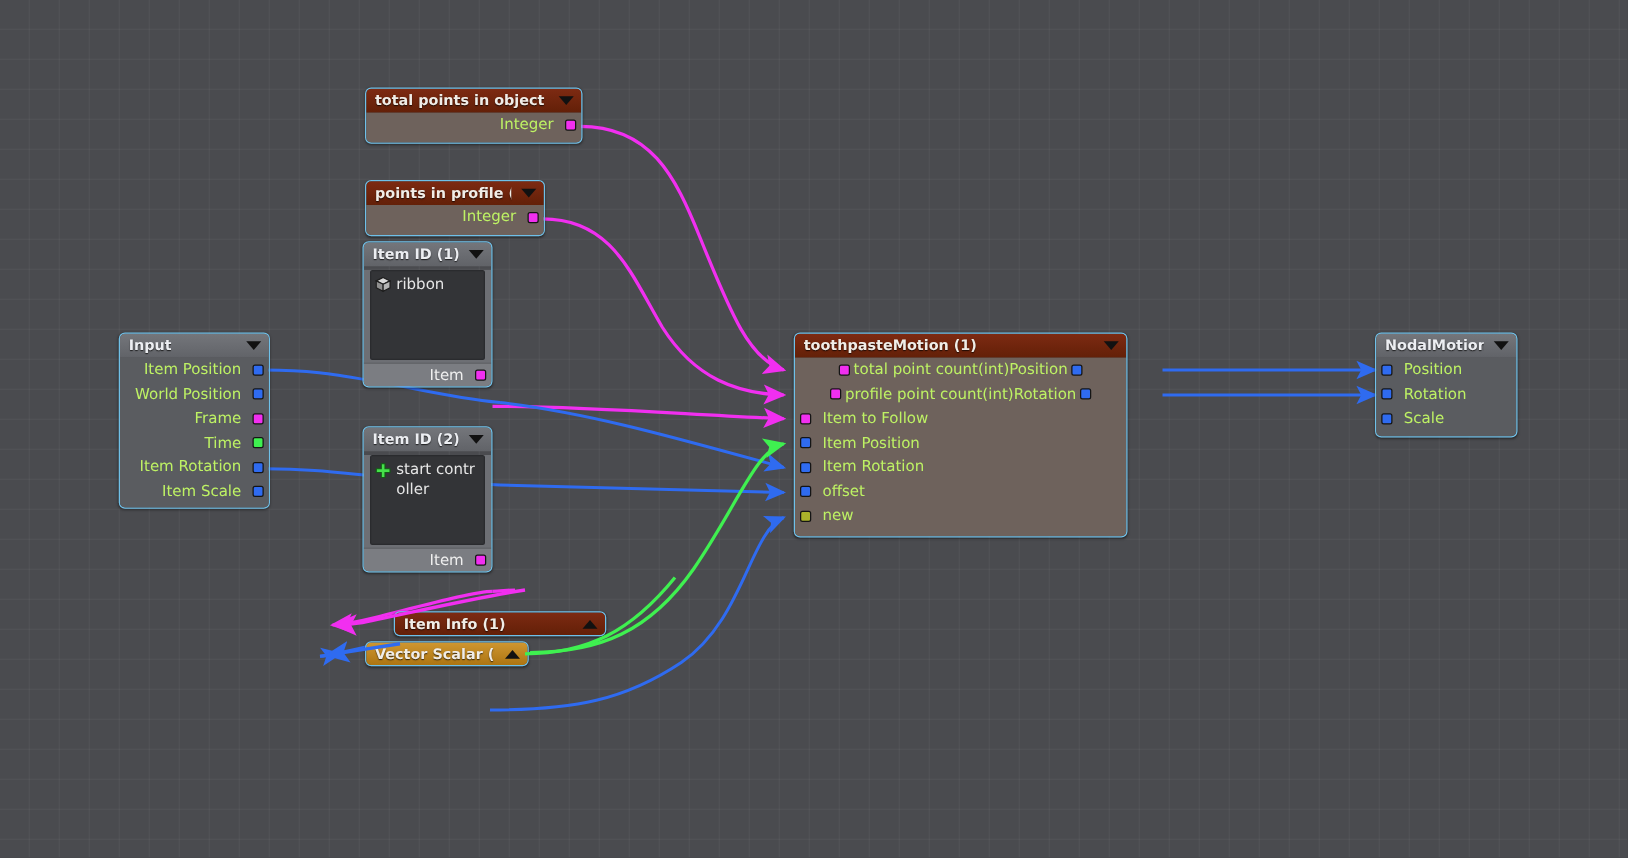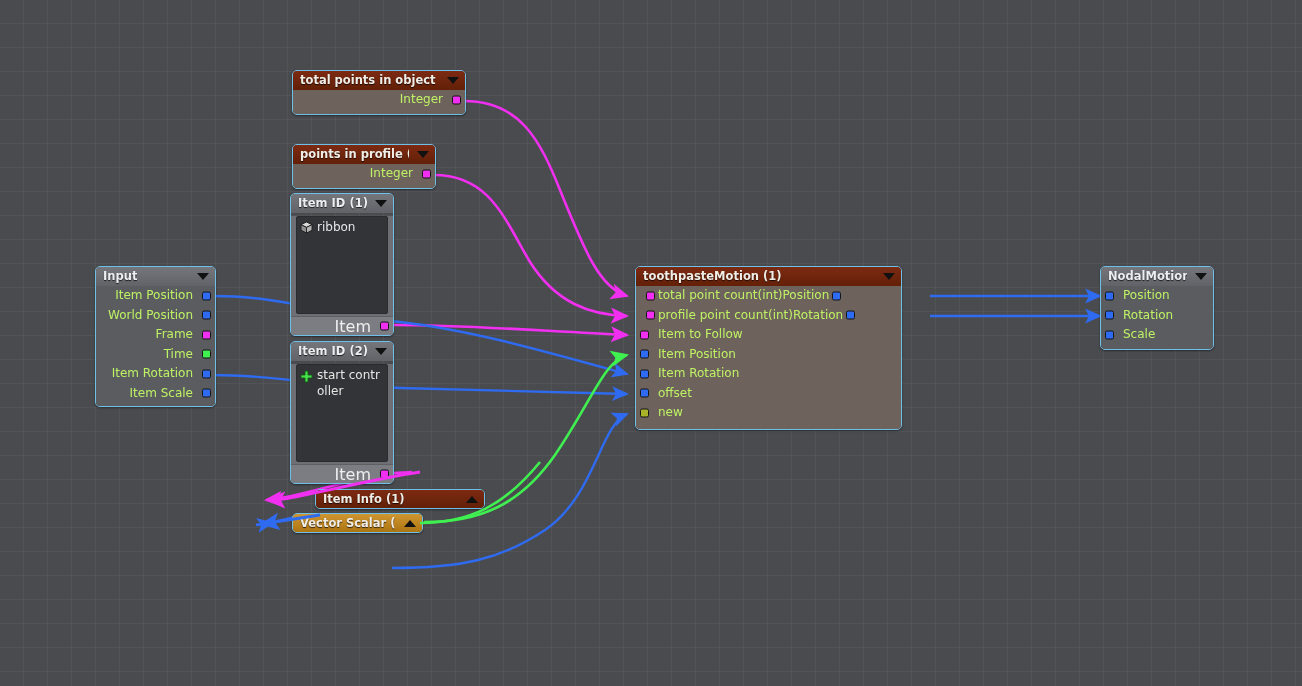--- a/index.html
+++ b/index.html
@@ -72,21 +72,21 @@
     font-size: 12px;
     color: #bef264;
     padding: 0 6px;
     box-sizing: border-box;
   }
   .port-row.out { text-align: right; }
   .port-row .lbl { white-space: nowrap; }
   .port-row.in .lbl { margin-left: 16px; display:inline-block; }
   .port-row.out .lbl { margin-right: 16px; display:inline-block; }
 
-  .dual { display: flex; justify-content: flex-start; }
+  .dual { display: flex; justify-content: center; }
   .dual .side-in .lbl { margin-left: 16px; }
   .dual .side-out .lbl { margin-right: 16px; }
   .dual .side-in, .dual .side-out { position: relative; }
 
   .dot {
     position: absolute;
     width: 9px; height: 9px;
     border-radius: 2px;
     border: 1.5px solid #151515;
     box-sizing: border-box;
@@ -98,40 +98,40 @@
   .c-blue    { background: #2f6bf0; }
   .c-magenta { background: #f12ff0; }
   .c-green   { background: #3ff050; }
   .c-olive   { background: #aab22a; }
 
   .list-box {
     margin: 3px 5px 2px 5px;
     background: #333437;
     border: 1px solid #2a2b2e;
     border-radius: 2px;
-    height: 98px;
+    height: 72px;
     overflow: hidden;
     font-size: 12px;
     color: #e6e6e6;
     padding: 3px 2px 0 3px;
     box-sizing: border-box;
   }
   .list-item { display: flex; align-items: flex-start; line-height: 15.5px; }
   .list-item .txt { word-break: break-all; padding-left: 4px; }
 
   .ico-cube { flex:0 0 auto; margin-top: 1px; }
   .ico-plus { flex:0 0 auto; margin-top: 2px; }
 
   .foot-row {
     background: #7b7d82;
     border-top: 1px solid #5d5f63;
     position: relative;
     height: 19px;
     line-height: 19px;
-    font-size: 16px;
+    font-size: 12px;
     color: #efefef;
     text-align: right;
     padding-right: 6px;
     box-sizing: border-box;
   }
   .foot-row .lbl { margin-right: 16px; display: inline-block; }
   .item-id-body { background: #6d6f74; padding-bottom: 0; }
 </style>
 </head>
 <body>

